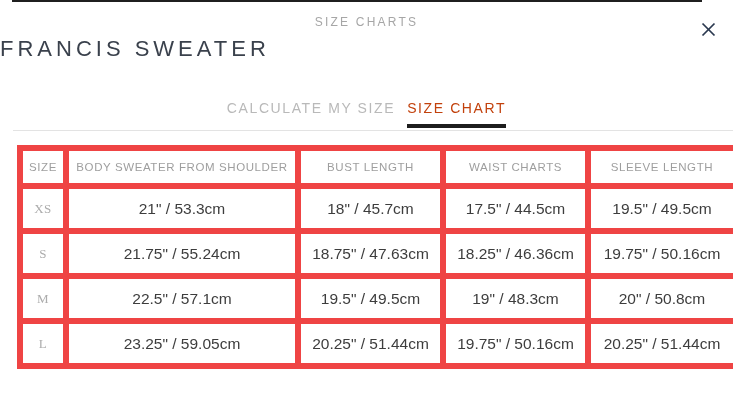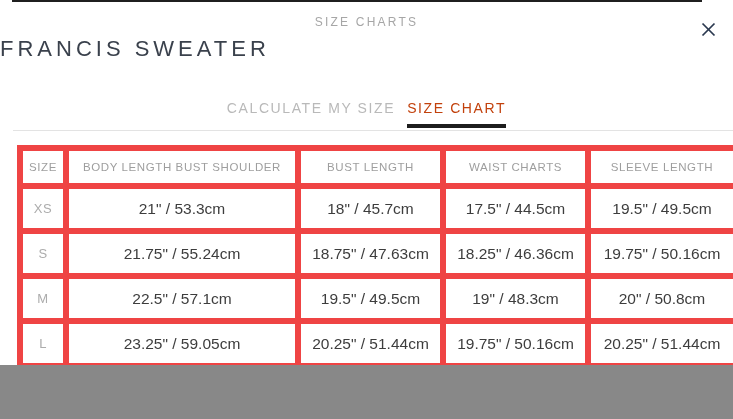--- a/index.html
+++ b/index.html
@@ -1,19 +1,19 @@
 <!DOCTYPE html>
 <html><head>
 <meta charset="utf-8">
 <style>
   * { margin:0; padding:0; box-sizing:border-box; }
   html,body { background:#888; }
   body { font-family:"Liberation Sans", sans-serif; }
   .stage {
-    position:relative; width:733px; height:365px;
+    position:relative; width:733px; height:419px;
     background:#ffffff; overflow:hidden;
   }
   .top-bar {
     position:absolute; top:0; left:12px; width:690px; height:2px;
     background:#1f1f1f;
   }
   .close-btn {
     position:absolute; top:17px; left:696px; width:24px; height:24px;
     background:none; border:none; cursor:pointer; display:flex;
     align-items:center; justify-content:center;
@@ -48,21 +48,21 @@
     border-collapse:collapse; table-layout:fixed;
   }
   .size-table th, .size-table td {
     border:6px solid #ef4444; text-align:center; background:#fff;
   }
   .size-table th {
     height:38px; font-size:11.5px; font-weight:400;
     letter-spacing:0.6px; color:#9e9e9e;
   }
   .size-table td { height:45px; font-size:15.5px; color:#3d3d3d; }
-  .size-table td.size-cell { font-size:13px; color:#acacac; letter-spacing:0.5px; }
+  .size-table td.size-cell { font-size:13px; color:#acacac; letter-spacing:0.5px;font-family:Liberation Serif, serif; }
 </style>
 </head>
 <body>
 
 <div class="stage">
 
   <div class="top-bar"></div>
 
   <button class="close-btn" aria-label="Close">
     <span style="display:inline-flex;">
@@ -86,21 +86,21 @@
     <colgroup>
       <col style="width:46px">
         <col style="width:232px">
         <col style="width:145px">
       <col style="width:145px">
         <col style="width:148px">
     </colgroup>
     <thead>
       <tr>
           <th>SIZE</th>
-          <th>BODY LENGTH BUST SHOULDER</th>
+          <th>BODY SWEATER FROM SHOULDER</th>
           <th>BUST LENGTH</th>
           <th>WAIST CHARTS</th>
           <th>SLEEVE LENGTH</th>
         </tr>
     </thead>
     <tbody>
         <tr>
           <td class="size-cell">XS</td>
           <td>21" / 53.3cm</td>
           <td>18" / 45.7cm</td>

